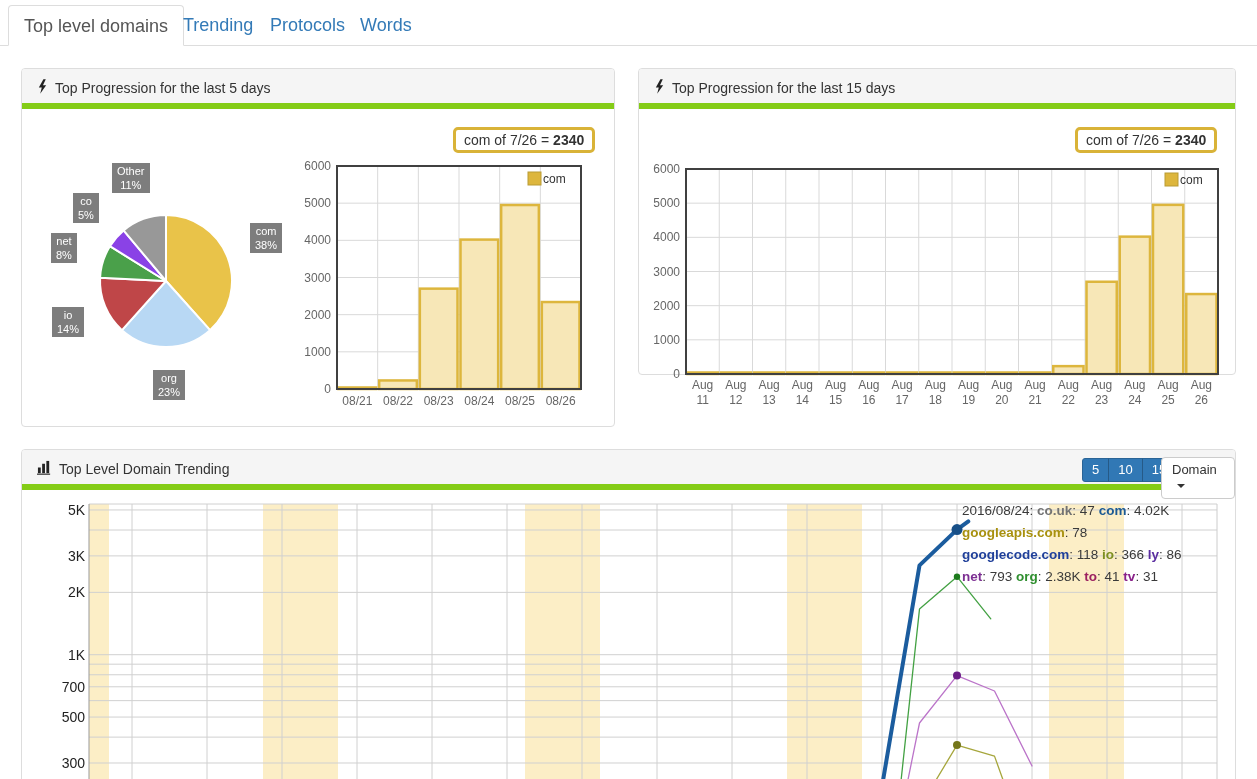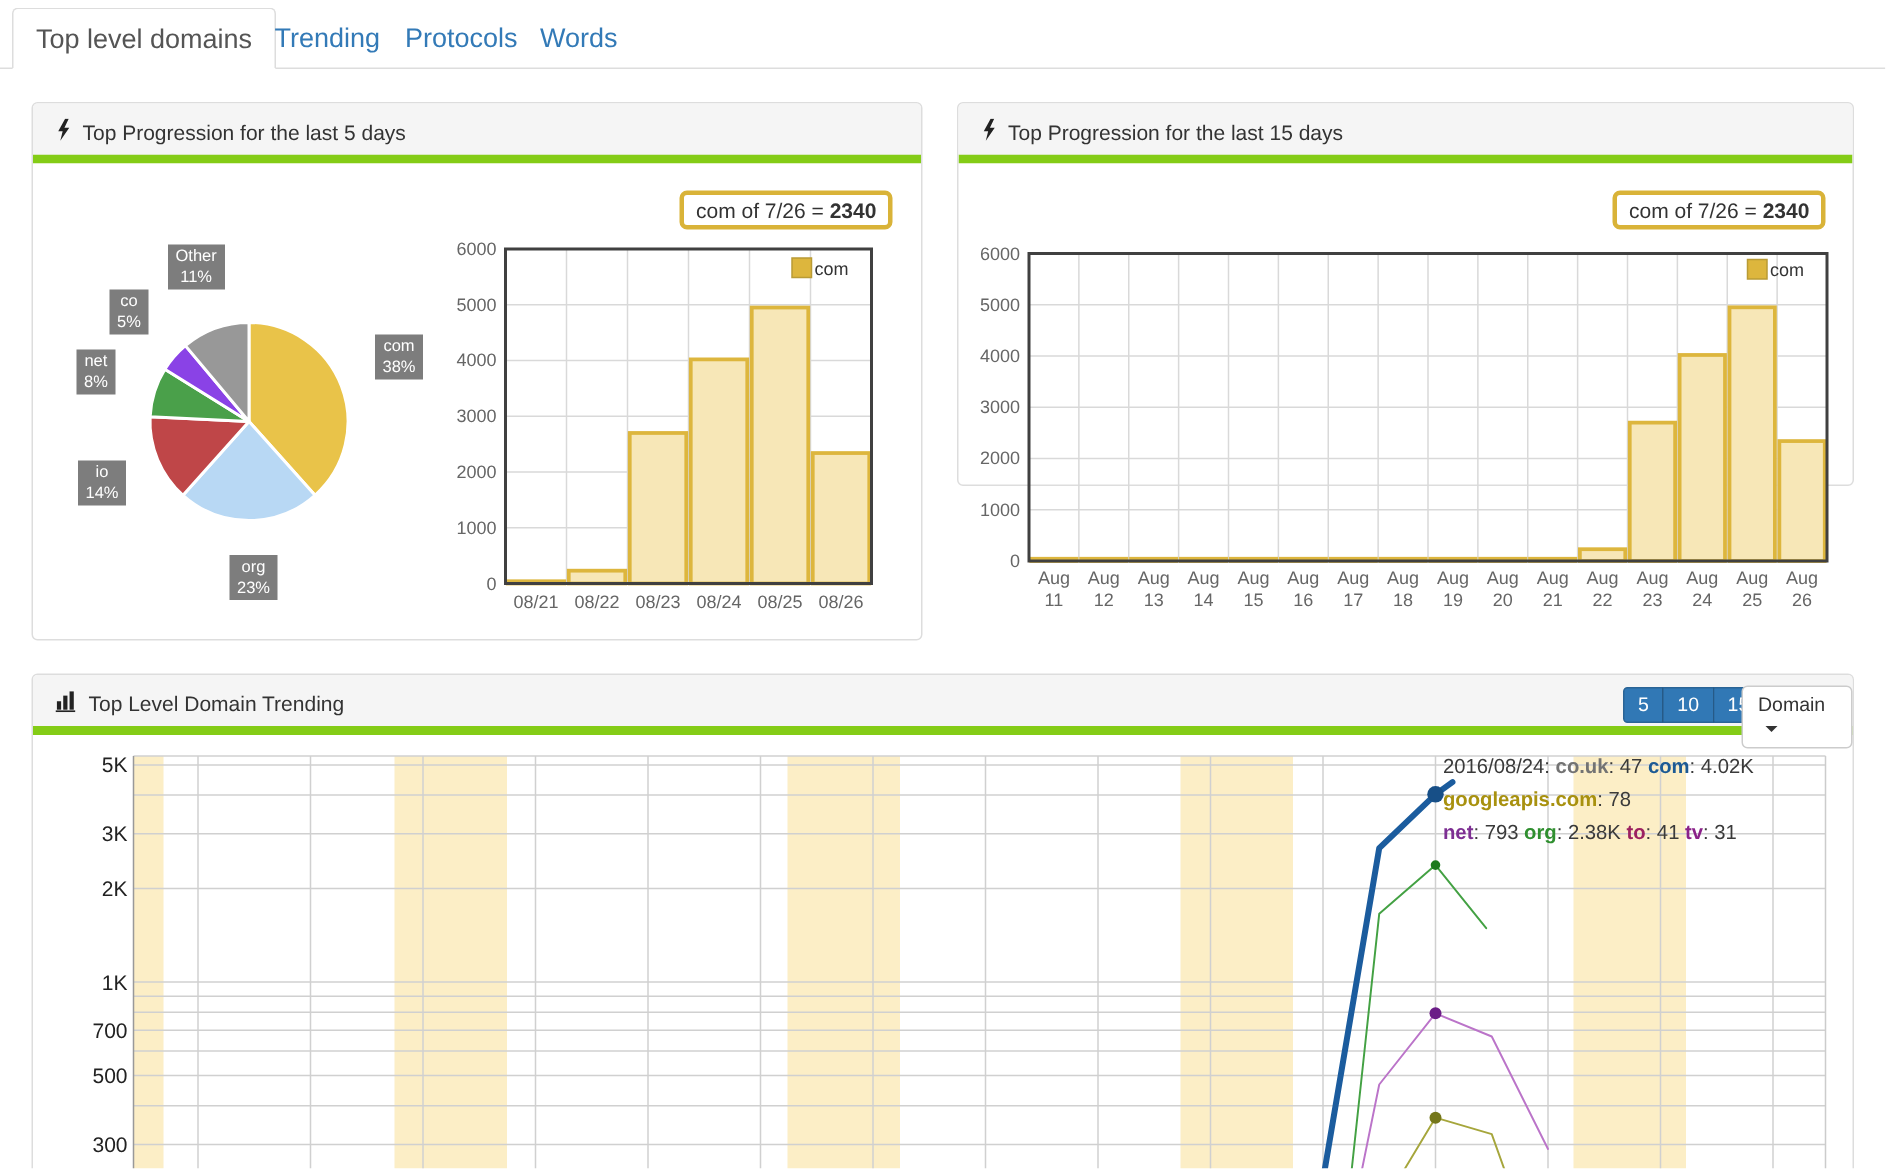--- a/index.html
+++ b/index.html
@@ -15,21 +15,21 @@
   .tab.link { color:#337ab7; }
   #tab0 { left:8px; } #tab1 { left:168px; } #tab2 { left:255px; } #tab3 { left:345px; }
 
   
   .panel { position:absolute; background:#fff; border:1px solid #ddd; border-radius:4px; }
   .panel-heading { position:relative; height:40px; background:#f5f5f5; border-bottom:6px solid #84cc16;
                    border-radius:3px 3px 0 0; padding:10px 15px; font-size:14px; color:#333; }
   .panel-heading .ttl { vertical-align:middle; }
   .hicon { display:inline-block; vertical-align:-2px; margin-right:7px; }
   #panel5  { left:21px;  top:68px;  width:594px;  height:359px; }
-  #panel15 { left:638px; top:68px;  width:598px;  height:256px; }
+  #panel15 { left:638px; top:68px;  width:598px;  height:307px; }
   #panelTrend { left:21px; top:449px; width:1215px; height:400px; }
 
   
   .tipbox { position:absolute; background:#fff; border:3px solid #d9b338; border-radius:5px;
             padding:2px 8px; font-size:14px; color:#333; white-space:nowrap; }
   #tip5  { left:431px; top:58px; }
   #tip15 { left:436px; top:58px; }
 
   
   .plabel { position:absolute; background:#7d7d7d; color:#fff; font-size:11px; line-height:14px;
@@ -326,17 +326,18 @@
         <polyline points="878.1,289.1 896.5,118.1 934.0,85.7 967.8,127.8" fill="none" stroke="#43a143" stroke-width="1.3" stroke-linejoin="round" stroke-linecap="round"></polyline>
         <circle cx="934" cy="85.71832219359635" r="3.2" fill="#1d7a1d"></circle>
         <polyline points="884.9,289.1 896.5,232.0 934.0,184.6 971.5,200.0 1009.0,275.0" fill="none" stroke="#bb74c9" stroke-width="1.3" stroke-linejoin="round" stroke-linecap="round"></polyline>
         <circle cx="934" cy="184.56793290652433" r="4" fill="#6b1d87"></circle>
         <polyline points="913.0,289.1 934.0,254.1 971.5,265.1 980.1,289.1" fill="none" stroke="#a6a63c" stroke-width="1.3" stroke-linejoin="round" stroke-linecap="round"></polyline>
         <circle cx="934" cy="254.1104772148176" r="4" fill="#74761a"></circle>
       </svg>
     <div id="trend-tip">
         <div><span style="color: rgb(58, 58, 58);">2016/08/24: </span><span style="color: #737373; font-weight: bold;">co.uk</span><span style="color: rgb(58, 58, 58);">: 47 </span><span style="color: rgb(28, 90, 148); font-weight: bold;">com</span><span style="color: rgb(58, 58, 58);">: 4.02K</span></div>
         <div><span style="color: rgb(168, 145, 15); font-weight: bold;">googleapis.com</span><span style="color: rgb(58, 58, 58);">: 78</span></div>
+        <div><span style="color: rgb(32, 64, 154); font-weight: bold;">googlecode.com</span><span style="color: rgb(58, 58, 58);">: 118 </span><span style="color: rgb(125, 143, 33); font-weight: bold;">io</span><span style="color: rgb(58, 58, 58);">: 366 </span><span style="color: rgb(90, 45, 160); font-weight: bold;">ly</span><span style="color: rgb(58, 58, 58);">: 86</span></div>
         <div><span style="color: rgb(125, 47, 147); font-weight: bold;">net</span><span style="color: rgb(58, 58, 58);">: 793 </span><span style="color: rgb(47, 143, 47); font-weight: bold;">org</span><span style="color: rgb(58, 58, 58);">: 2.38K </span><span style="color: rgb(156, 33, 96); font-weight: bold;">to</span><span style="color: rgb(58, 58, 58);">: 41 </span><span style="color: rgb(138, 33, 137); font-weight: bold;">tv</span><span style="color: rgb(58, 58, 58);">: 31</span></div>
       </div>
   </div>
 
 </div>
 
 </body></html>

